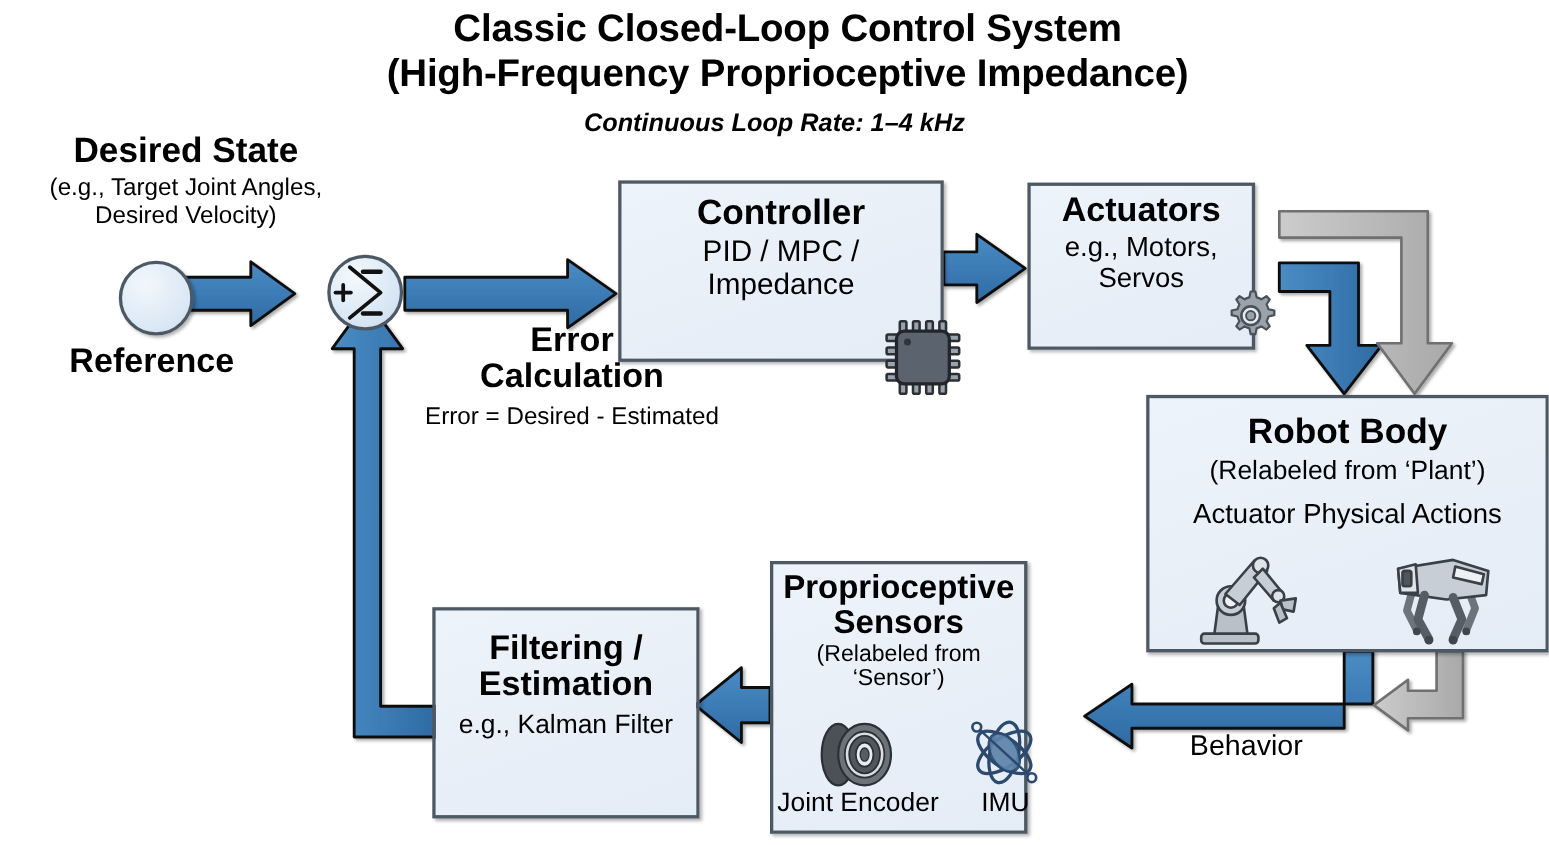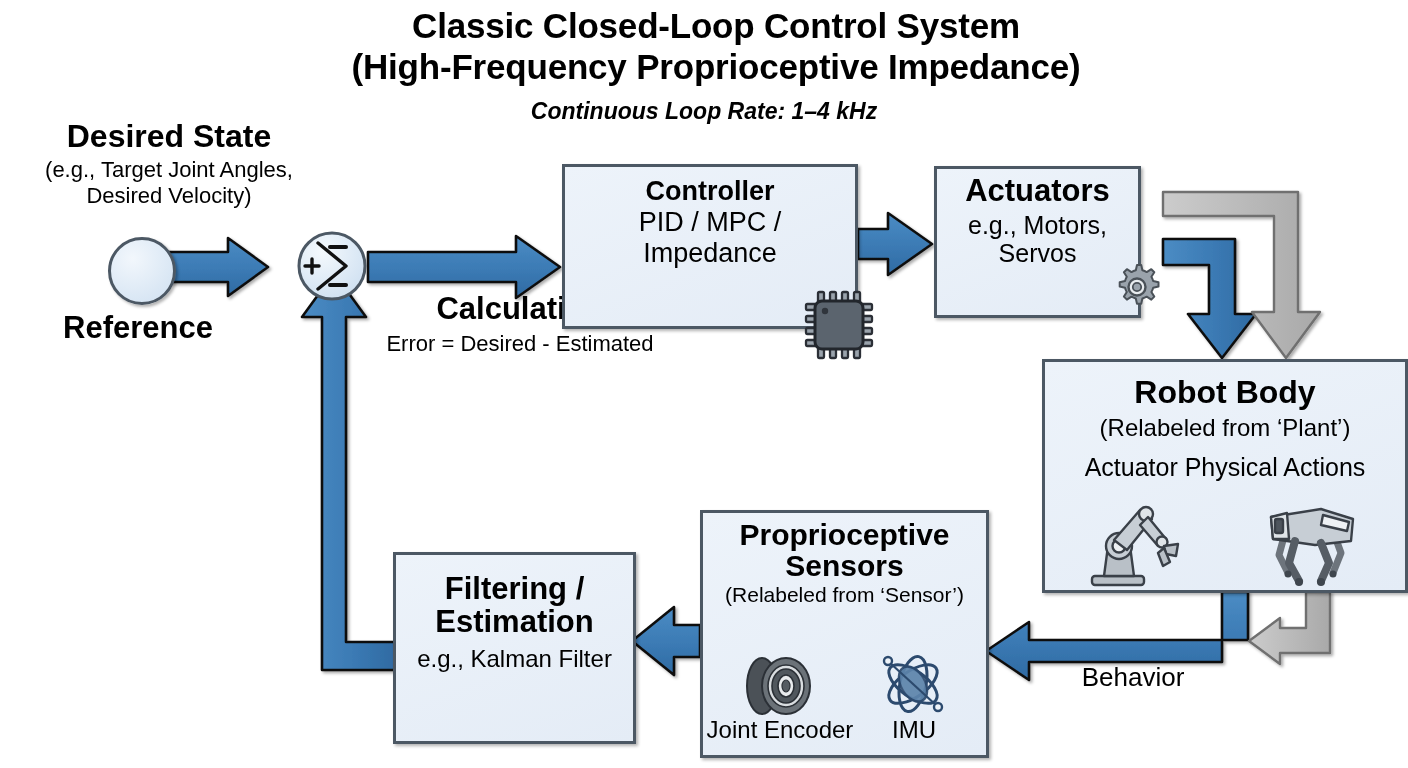--- a/index.html
+++ b/index.html
@@ -126,28 +126,29 @@
       </g>
 
       <line x1="34" y1="17" x2="50" y2="17" stroke="#111" stroke-width="4" stroke-linecap="round"></line>
 
       <line x1="34" y1="55" x2="50" y2="55" stroke="#111" stroke-width="4" stroke-linecap="round"></line>
     </svg>
   </div>
 
   <div class="abs ctr" style="left:350px;top:292px;width:340px;">
     <div style="font-size:31px;font-weight:bold;line-height:1.08;">
+      <div>Error</div>
       <div>Calculation</div>
     </div>
     <div style="font-size:22px;margin-top:6px;">Error = Desired - Estimated</div>
   </div>
 
   <div class="abs box" style="left:562px;top:164px;width:296px;height:165px;">
     <div class="ctr" style="margin-top:10px;">
-      <div class="bx-title" style="font-size:27px;">Controller</div>
+      <div class="bx-title" style="font-size:32px;">Controller</div>
       <div class="bx-sub" style="font-size:27px;margin-top:3px;">PID / MPC /</div>
       <div class="bx-sub" style="font-size:27px;margin-top:2px;">Impedance</div>
     </div>
   </div>
 
   <div class="abs" style="left:801px;top:287px;">
     <svg width="76" height="76" viewBox="0 0 76 76">
       <g stroke="#2b2f36" stroke-width="2.3" fill="#9aa3ac">
         <rect x="17" y="5" width="6" height="11" rx="1.4"></rect>
         <rect x="29" y="5" width="6" height="11" rx="1.4"></rect>
@@ -234,21 +235,21 @@
         <path d="M40,44 L34,66 L44,84" fill="none" stroke-width="8" stroke="#565d65"></path>
         <path d="M66,46 L74,66 L66,84" fill="none" stroke-width="8" stroke="#565d65"></path>
         <circle cx="44" cy="85" r="4" fill="#3f464e" stroke="none"></circle>
         <circle cx="66" cy="85" r="4" fill="#3f464e" stroke="none"></circle>
         <circle cx="33" cy="77" r="3.5" fill="#3f464e" stroke="none"></circle>
         <circle cx="78" cy="77" r="3.5" fill="#3f464e" stroke="none"></circle>
       </g>
     </svg>
   </div>
 
-  <div class="abs box" style="left:700px;top:510px;width:289px;height:248px;">
+  <div class="abs box" style="left:700px;top:510px;width:234px;height:248px;">
     <div class="ctr" style="margin-top:6px;">
       <div class="bx-title" style="font-size:30px;">Proprioceptive</div>
       <div class="bx-title" style="font-size:30px;margin-top:-1px;">Sensors</div>
       <div class="bx-sub" style="font-size:21px;margin-top:3px;">(Relabeled from ‘Sensor’)</div>
     </div>
   </div>
 
   <div class="abs" style="left:740px;top:655px;">
     <svg width="76" height="62" viewBox="0 0 76 62">
       <ellipse cx="22" cy="31" rx="15" ry="28" fill="#4b5157" stroke="#2b3036" stroke-width="2"></ellipse>

